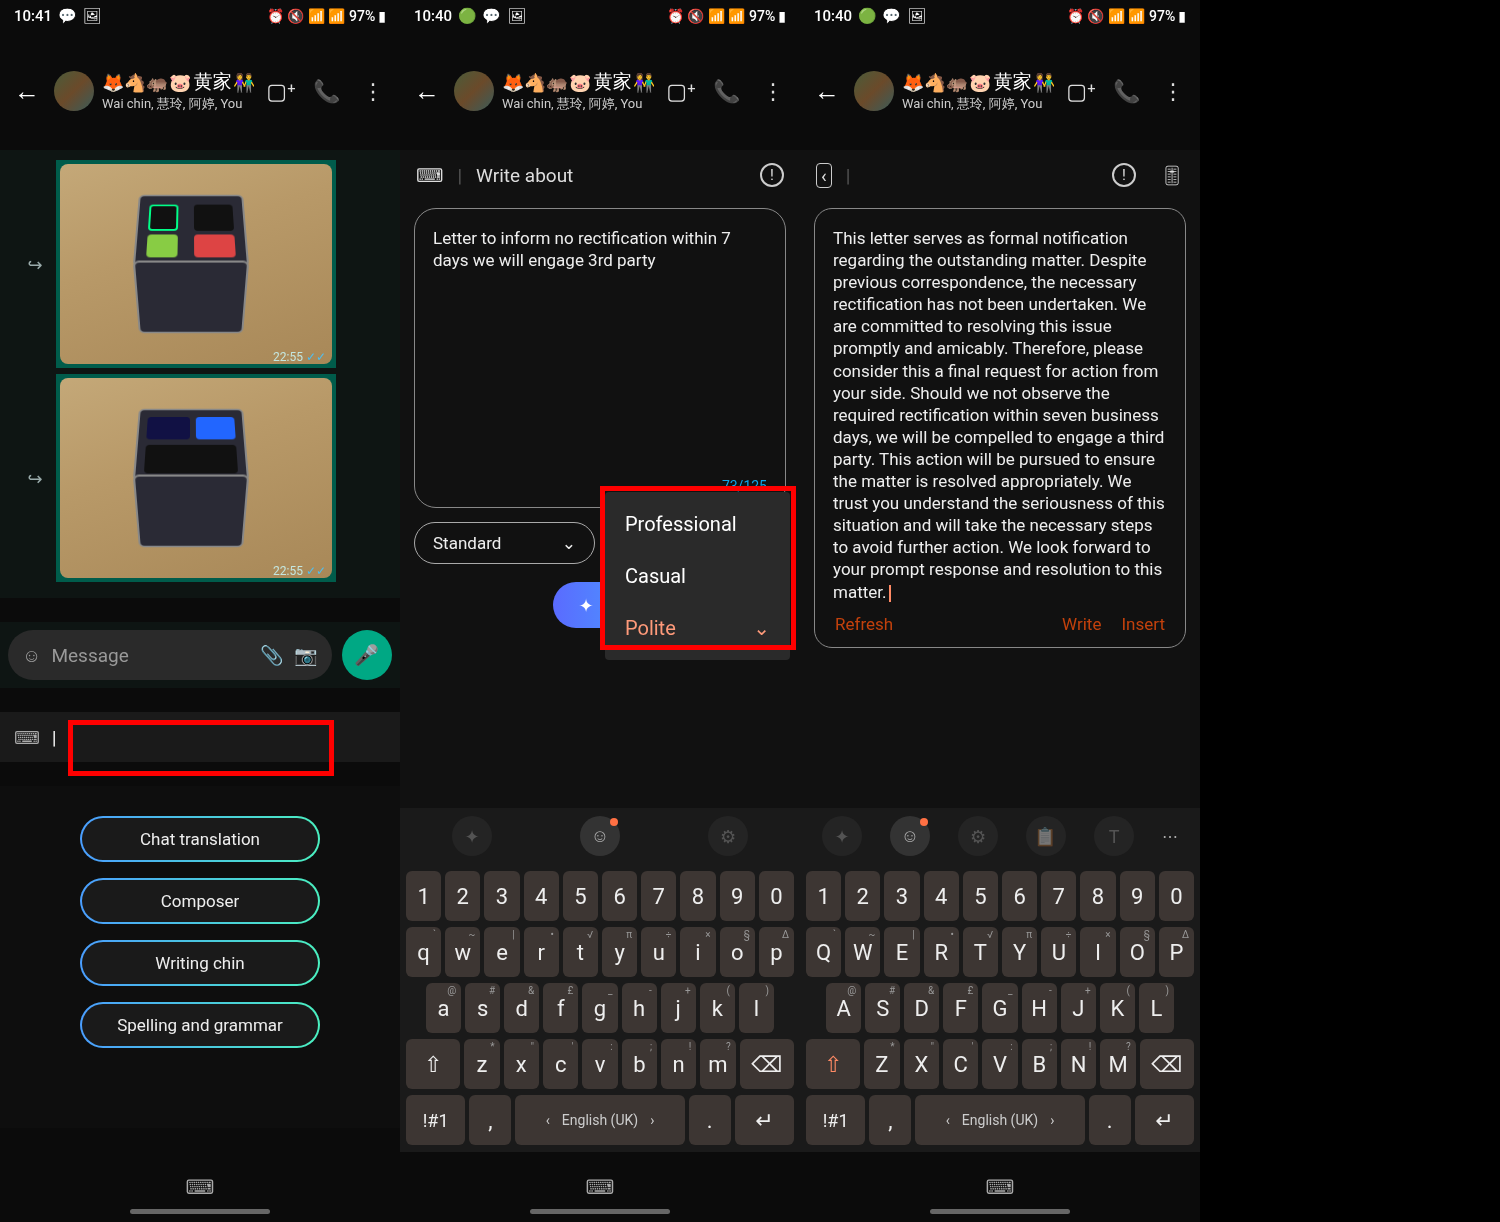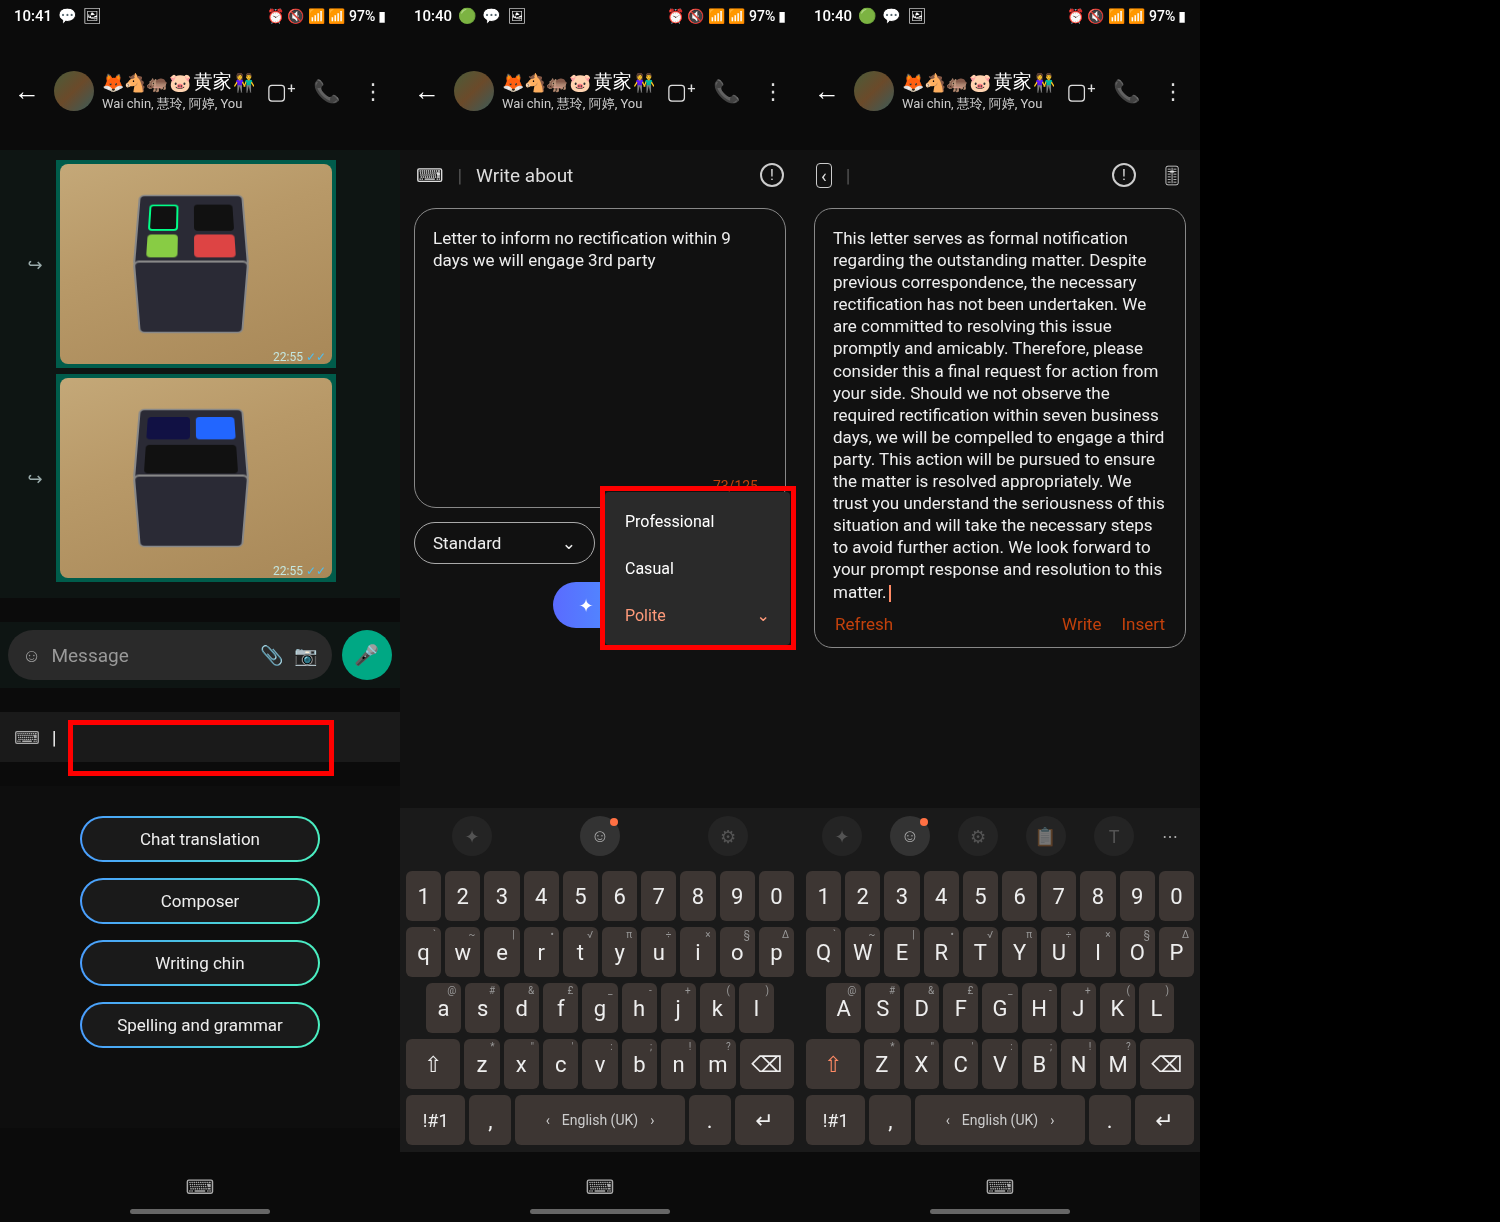--- a/index.html
+++ b/index.html
@@ -39,26 +39,26 @@
   .opt-pill { width: 240px; height: 46px; border-radius: 23px; border: 2px solid transparent; background: linear-gradient(#1a1a1a,#1a1a1a) padding-box, linear-gradient(90deg,#4a9eff,#4af0c0) border-box; display: flex; align-items: center; justify-content: center; font-size: 17px; color: #eee; }
   .highlight { position: absolute; border: 5px solid #ff0000; pointer-events: none; }
   .bottom-bar { height: 70px; display: flex; align-items: center; justify-content: center; background: #0b0b0b; }
   .kb-toggle { color: #aaa; font-size: 20px; }
   .nav-pill { position: absolute; bottom: 8px; left: 50%; transform: translateX(-50%); width: 140px; height: 5px; background: #666; border-radius: 3px; }
   
   .compose-head { height: 50px; display: flex; align-items: center; padding: 0 16px; gap: 14px; font-size: 19px; color: #ddd; }
   .compose-head .sep2 { color: #555; }
   .text-box { margin: 8px 14px; border: 1.5px solid #888; border-radius: 22px; padding: 18px; font-size: 17px; color: #eee; line-height: 1.3; position: relative; }
   .text-box.tall { height: 300px; }
-  .char-count { position: absolute; bottom: 12px; right: 27px; font-size: 14px; color: #c2410c; }
+  .char-count { position: absolute; bottom: 12px; right: 18px; font-size: 14px; color: #0ea5e9; }
   .style-row { display: flex; gap: 10px; padding: 0 14px; margin-top: 6px; }
   .style-pill { height: 42px; border-radius: 21px; border: 1.5px solid #aaa; display: flex; align-items: center; justify-content: space-between; padding: 0 18px; font-size: 17px; color: #eee; flex: 1; }
   .gen-btn { margin: 18px auto 0; height: 46px; border-radius: 23px; background: linear-gradient(90deg,#5a6bff,#4a9bff); display: flex; align-items: center; justify-content: center; padding: 0 26px; font-size: 18px; font-weight: 500; gap: 6px; width: fit-content; }
   .dropdown { position: absolute; background: #2a2a2a; border-radius: 4px; padding: 6px 0; width: 185px; }
-  .dd-item { padding: 14px 20px; font-size: 16px; display:flex; align-items:center; justify-content:space-between;}
+  .dd-item { padding: 14px 20px; font-size: 20px; display:flex; align-items:center; justify-content:space-between;}
   .dd-item.sel { color: #ff9a7a; }
   .action-row { display: flex; justify-content: space-between; padding: 10px 2px 0; font-size: 17px; color: #c2410c;}
   .kb-suggest { height: 56px; display: flex; align-items: center; justify-content: space-around; background: #1a1a1a; padding: 0 8px; }
   .sug-ico { width: 40px; height: 40px; border-radius: 50%; background: #333; display: flex; align-items: center; justify-content: center; font-size: 18px; color: #aaa; }
   .sug-ico.dim { opacity: 0.4; }
   .kb { background: #1a1a1a; padding: 4px; }
   .kb-row { display: flex; gap: 4px; padding: 3px 2px; justify-content: center; }
   .key { flex: 1; height: 50px; background: #3d3633; border-radius: 6px; display: flex; align-items: center; justify-content: center; font-size: 22px; color: #eee; position: relative; }
   .key.sm { font-size: 18px; }
   .key .sup { position: absolute; top: 2px; right: 5px; font-size: 10px; color: #999; }
@@ -207,21 +207,21 @@
     <span class="hdr-ico">⋮</span>
   </div>
   <div style="flex:1;background:#111;display:flex;flex-direction:column;">
     <div class="compose-head">
       <span>⌨</span>
       <span class="sep2">|</span>
       <span style="flex:1;">Write about</span>
       <span style="border:2px solid #ccc;border-radius:50%;width:24px;height:24px;display:flex;align-items:center;justify-content:center;font-size:15px;">!</span>
     </div>
     <div class="text-box tall">
-      <span>Letter to inform no rectification within 9 days we will engage 3rd party</span>
+      <span>Letter to inform no rectification within 7 days we will engage 3rd party</span>
       <span class="char-count">73/125</span>
     </div>
     <div class="style-row">
       <div class="style-pill">
           <span>Standard</span>
           <span>⌄</span>
         </div>
       <div class="style-pill" style="visibility:hidden;"></div>
     </div>
     <div class="gen-btn">

